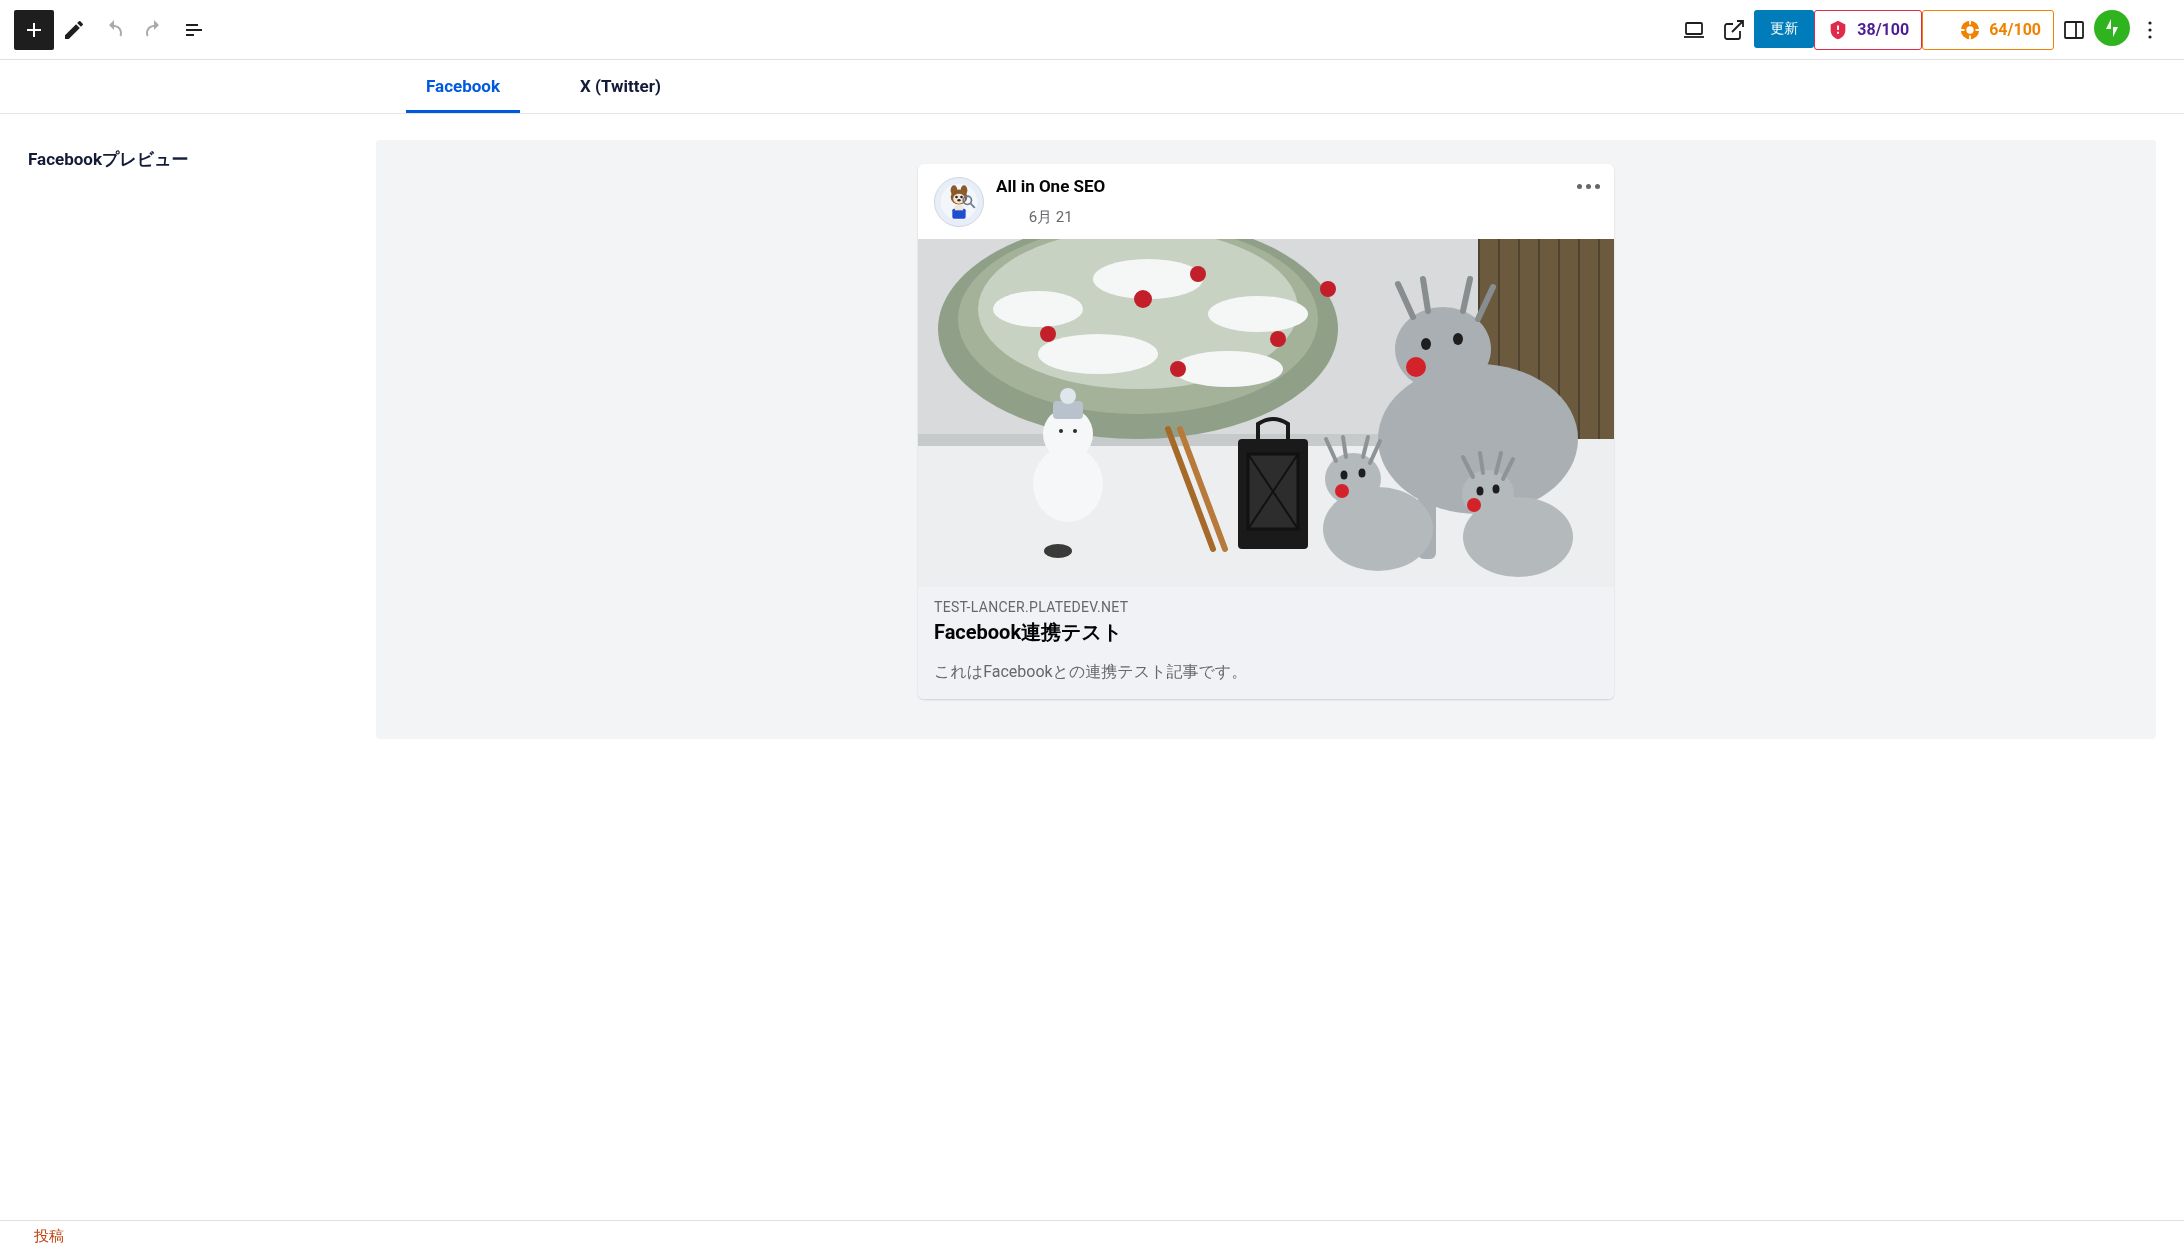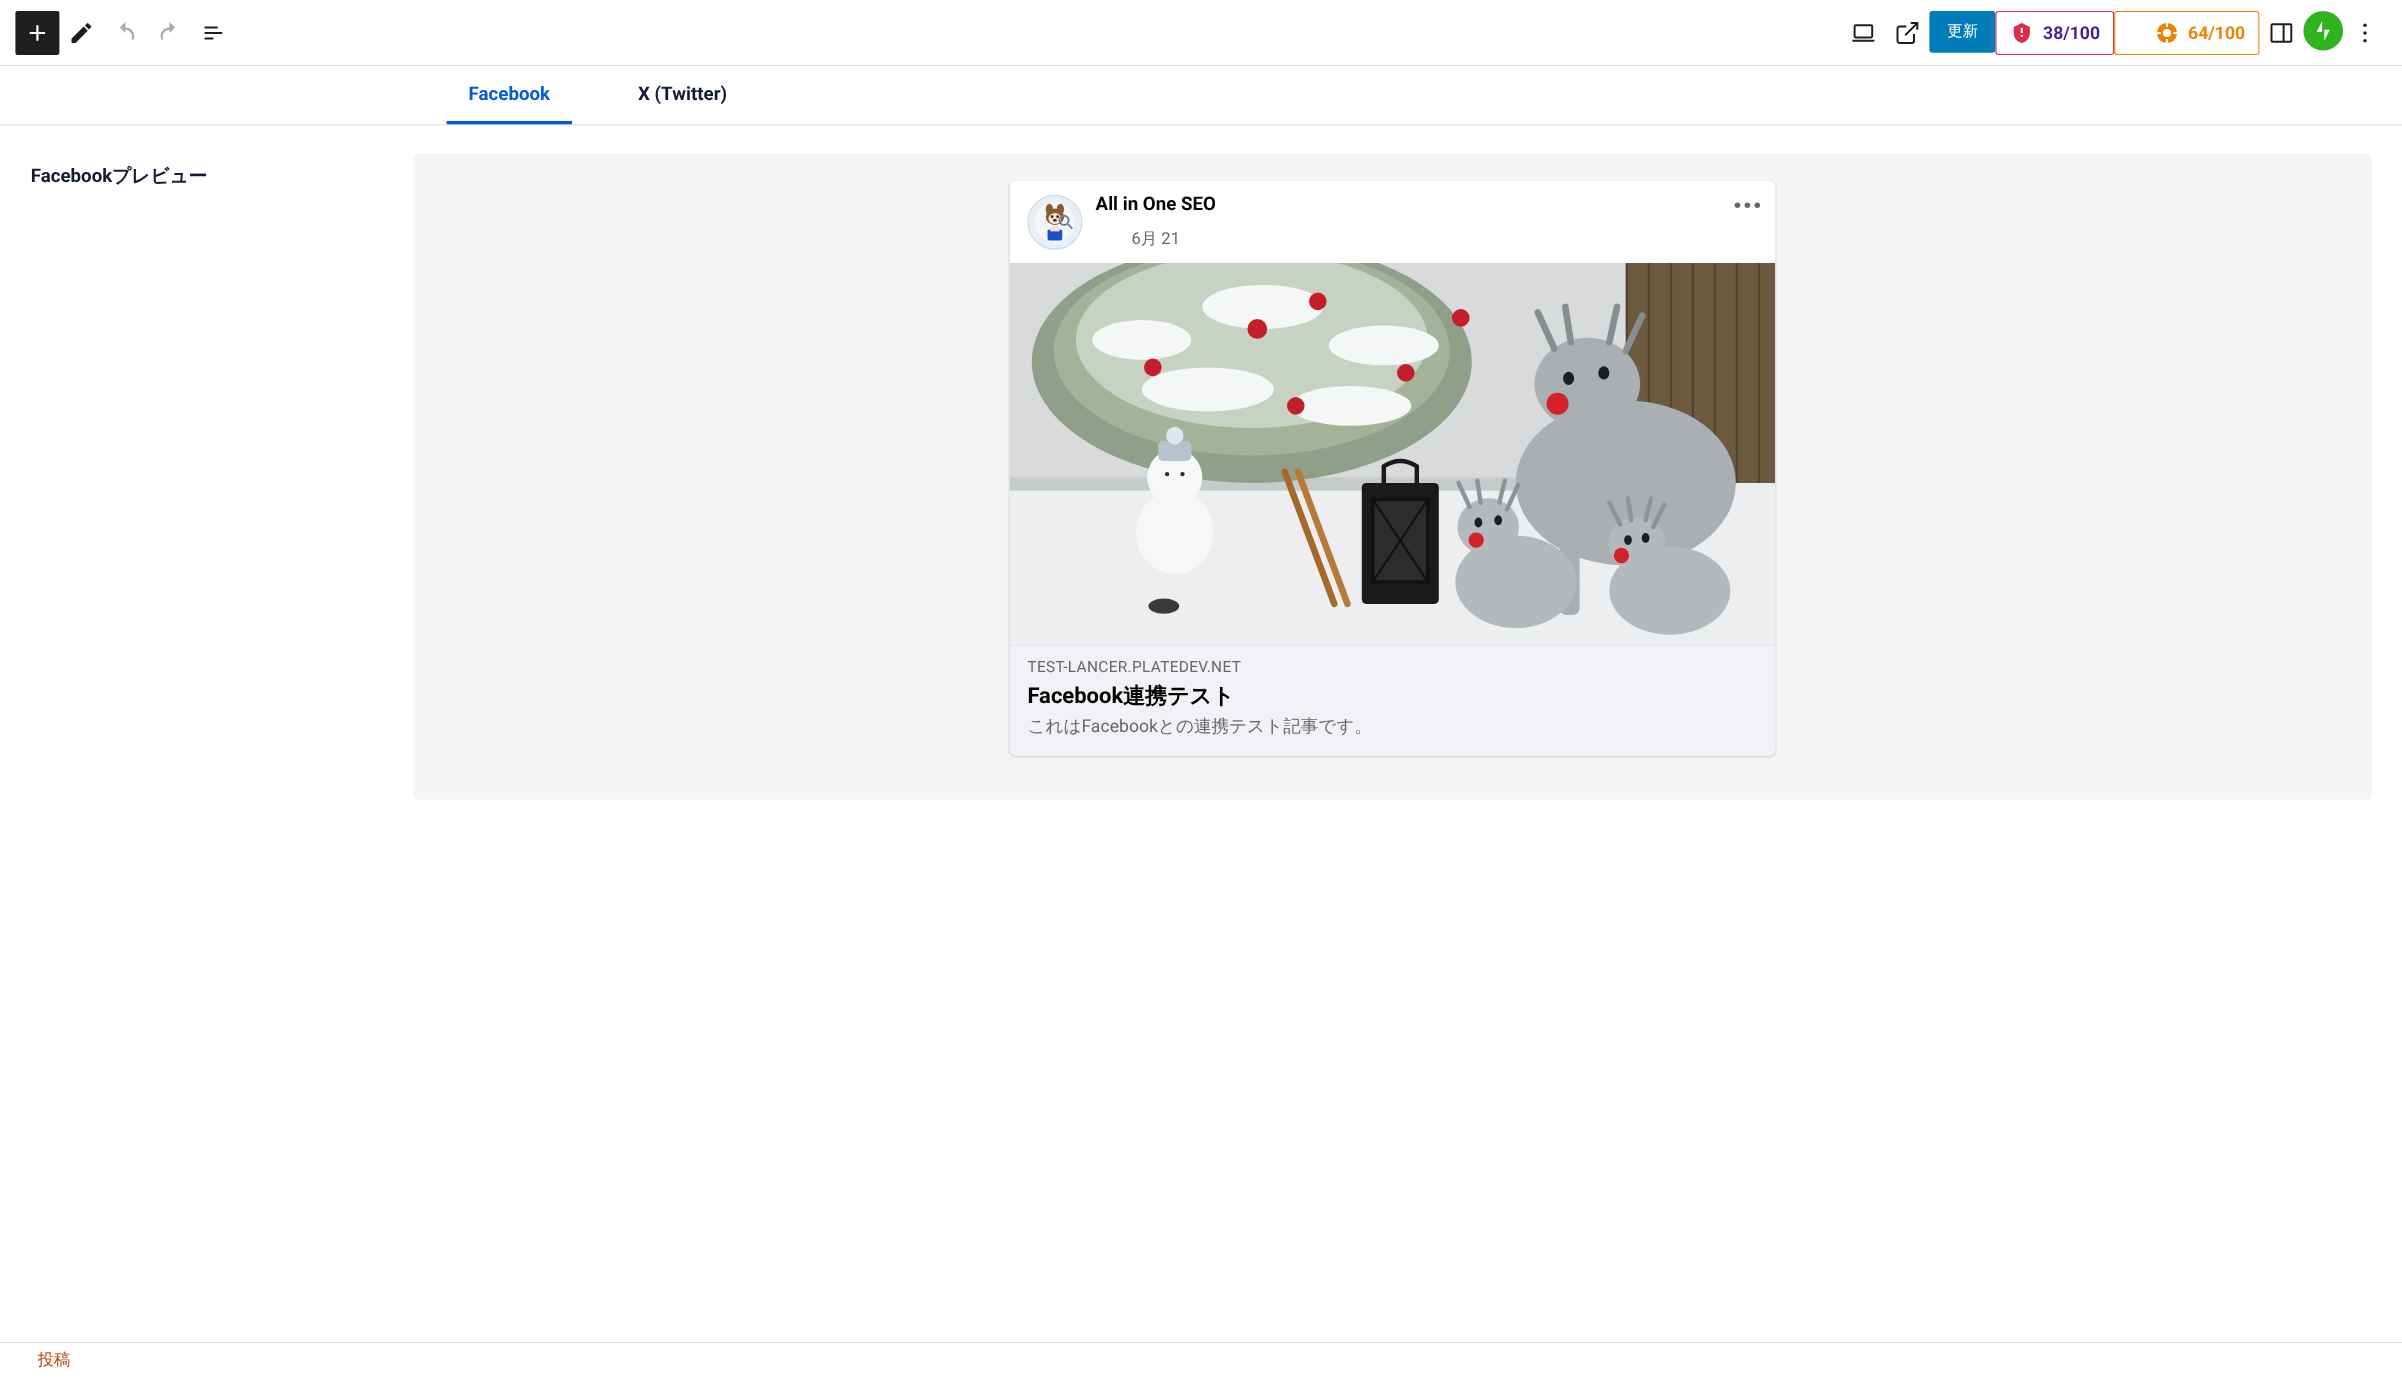--- a/index.html
+++ b/index.html
@@ -40,21 +40,21 @@
     .fb-author { font-size: 17px; font-weight: 700; color: #050505; }
     .fb-date { font-size: 15px; color: #65676b; margin-top: 12px; }
     .fb-more { position: absolute; right: 14px; top: 20px; display: flex; gap: 4px; cursor:pointer; }
     .fb-more span { width: 5px; height: 5px; border-radius: 50%; background: #65676b; }
 
     .fb-image { width: 100%; height: 348px; background: #dce3e8; position: relative; overflow: hidden; }
     .fb-image svg { width: 100%; height: 100%; display: block; }
 
     .fb-body { background: #f0f2f5; padding: 12px 16px 16px; }
     .fb-domain { font-size: 14px; color: #65676b; text-transform: uppercase; letter-spacing: .3px; margin-bottom: 4px; }
-    .fb-title { font-size: 20px; font-weight: 700; color: #050505; margin-bottom: 4px; }
+    .fb-title { font-size: 20px; font-weight: 700; color: #050505; margin-bottom: 16px; }
     .fb-desc { font-size: 16px; color: #65676b; }
 
     .footer { position: fixed; bottom: 0; left: 0; right: 0; border-top: 1px solid #e0e0e0; background: #fff; padding: 6px 34px; font-size: 15px; color: #c2410c; }
   </style>
 </head>
 <body>
 
 <div class="toolbar">
   <div class="toolbar-left">
     <button class="icon-btn add-btn">

